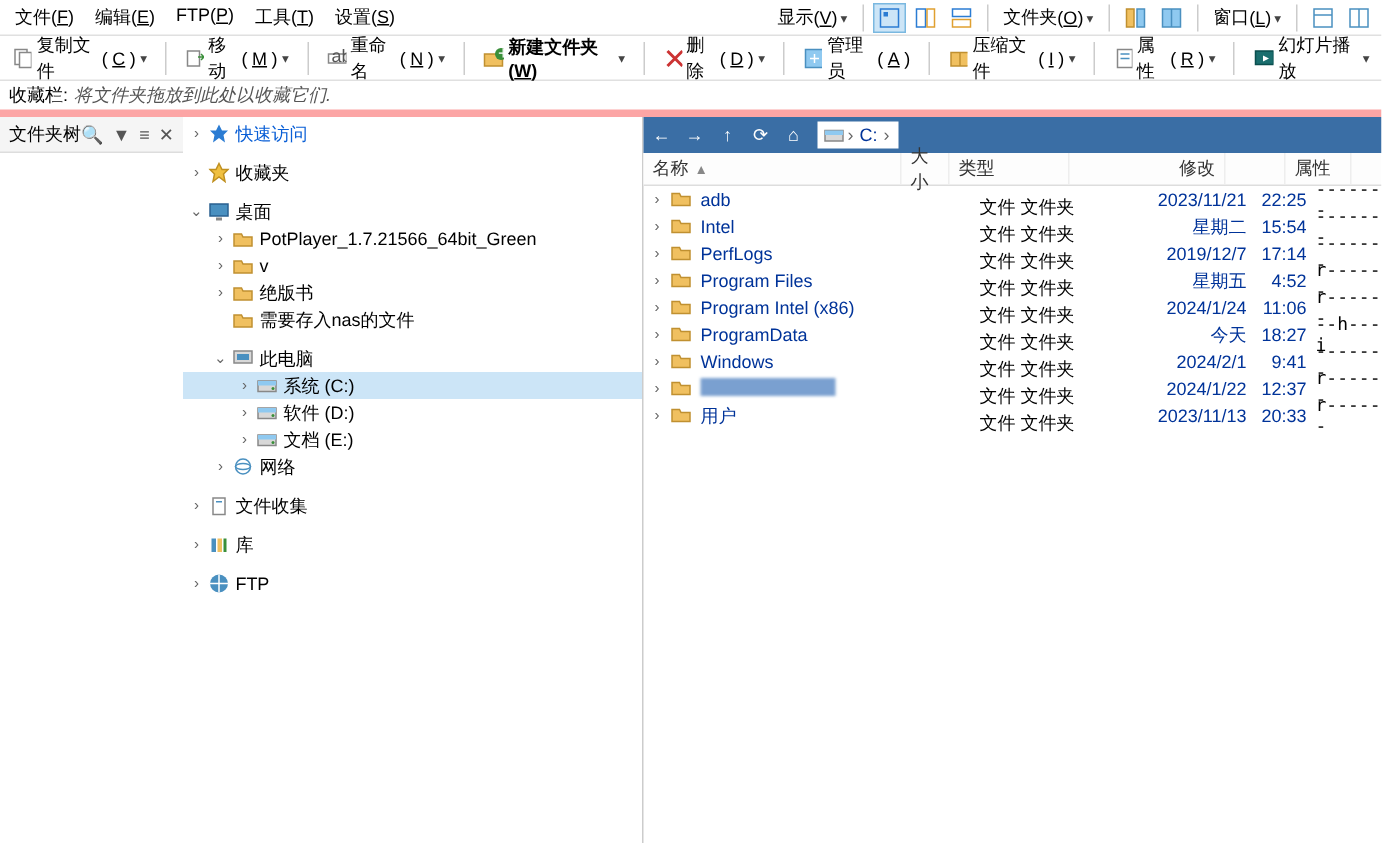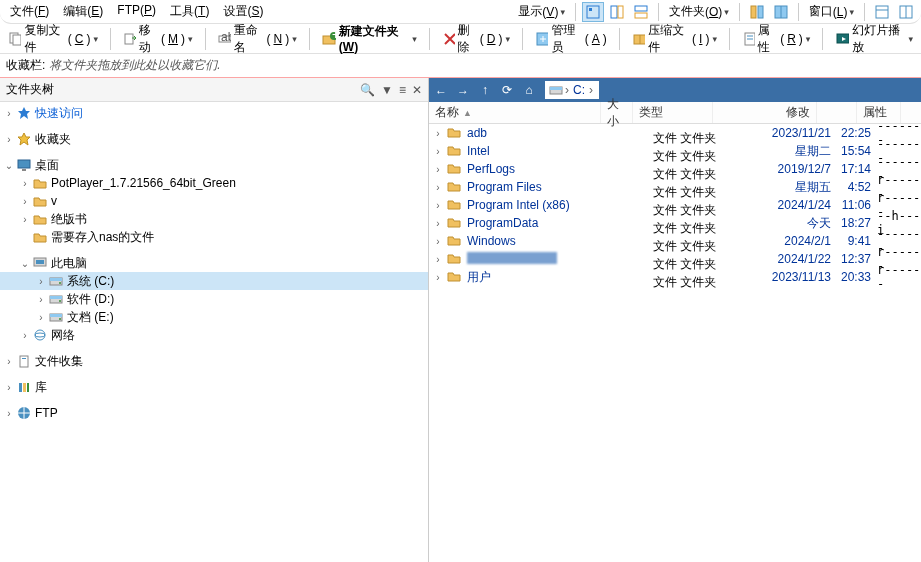--- a/index.html
+++ b/index.html
@@ -1,43 +1,43 @@
 <!DOCTYPE html>
 <html><head>
 <meta charset="utf-8">
 <style>
 * { margin: 0; padding: 0; box-sizing: border-box; font-family: "Microsoft YaHei", "SimSun", Arial, sans-serif; font-size: 12px; }
 body { background: #fff; color: #000; width: 921px; height: 562px; overflow: hidden; }
 
 
-.menubar { display: flex; align-items: center; height: 24px; padding: 0 4px; border-bottom: 1px solid #e0e0e0; border-radius: 11px; }
+.menubar { display: flex; align-items: center; height: 24px; padding: 0 4px; border-bottom: 1px solid #e0e0e0; }
 .menubar .left { display: flex; gap: 2px; }
 .menubar .right { margin-left: auto; display: flex; align-items: center; gap: 2px; }
 .menu-item { padding: 2px 6px; cursor: default; }
 .menu-item u { text-decoration: underline; }
 .sep { width: 1px; height: 18px; background: #ccc; margin: 0 4px; }
 .icon-btn { display: inline-flex; align-items: center; justify-content: center; width: 22px; height: 20px; border: 1px solid transparent; cursor: default; }
 .icon-btn.active { background: #cce5f7; border-color: #7ab8e0; }
 .icon-btn svg { pointer-events: none; }
 .dd { display: inline-flex; align-items: center; padding: 2px 4px; cursor: default; }
 .dd .arr { margin-left: 2px; font-size: 9px; color: #444; }
 
 
 .toolbar { display: flex; align-items: center; height: 30px; padding: 0 4px; border-bottom: 1px solid #e0e0e0; gap: 2px; }
 .tbtn { display: inline-flex; align-items: center; padding: 2px 4px; cursor: default; gap: 3px; }
 .tbtn .arr { font-size: 9px; color: #444; }
 .tsep { width: 1px; height: 22px; background: #ccc; margin: 0 6px; }
 
 
-.favbar { height: 24px; padding: 2px 6px; font-style: italic; color: #555; border-bottom: 1px solid #fca5a5; display: flex; align-items: center; }
+.favbar { height: 24px; padding: 2px 6px; font-style: italic; color: #555; border-bottom: 5px solid #fca5a5; display: flex; align-items: center; }
 .favbar .lbl { font-style: normal; color: #000; margin-right: 4px; }
 
 
 .main { display: flex; height: calc(562px - 24px - 30px - 24px); }
-.left-pane { width: 444px; border-right: 1px solid #ccc; display: flex; flex-direction: column; }
+.left-pane { width: 444px; border-right: 1px solid #ccc; display: flex; }
 .right-pane { flex: 1; display: flex; flex-direction: column; }
 
 
 .pane-hdr { display: flex; align-items: center; height: 24px; padding: 0 6px; background: #f5f5f5; border-bottom: 1px solid #ddd; }
 .pane-hdr .title { flex: 1; }
 .pane-hdr .tools { display: flex; gap: 6px; color: #555; }
 .pane-hdr .tools span { cursor: default; }
 
 
 .tree { flex: 1; overflow: auto; padding: 2px 0; }

